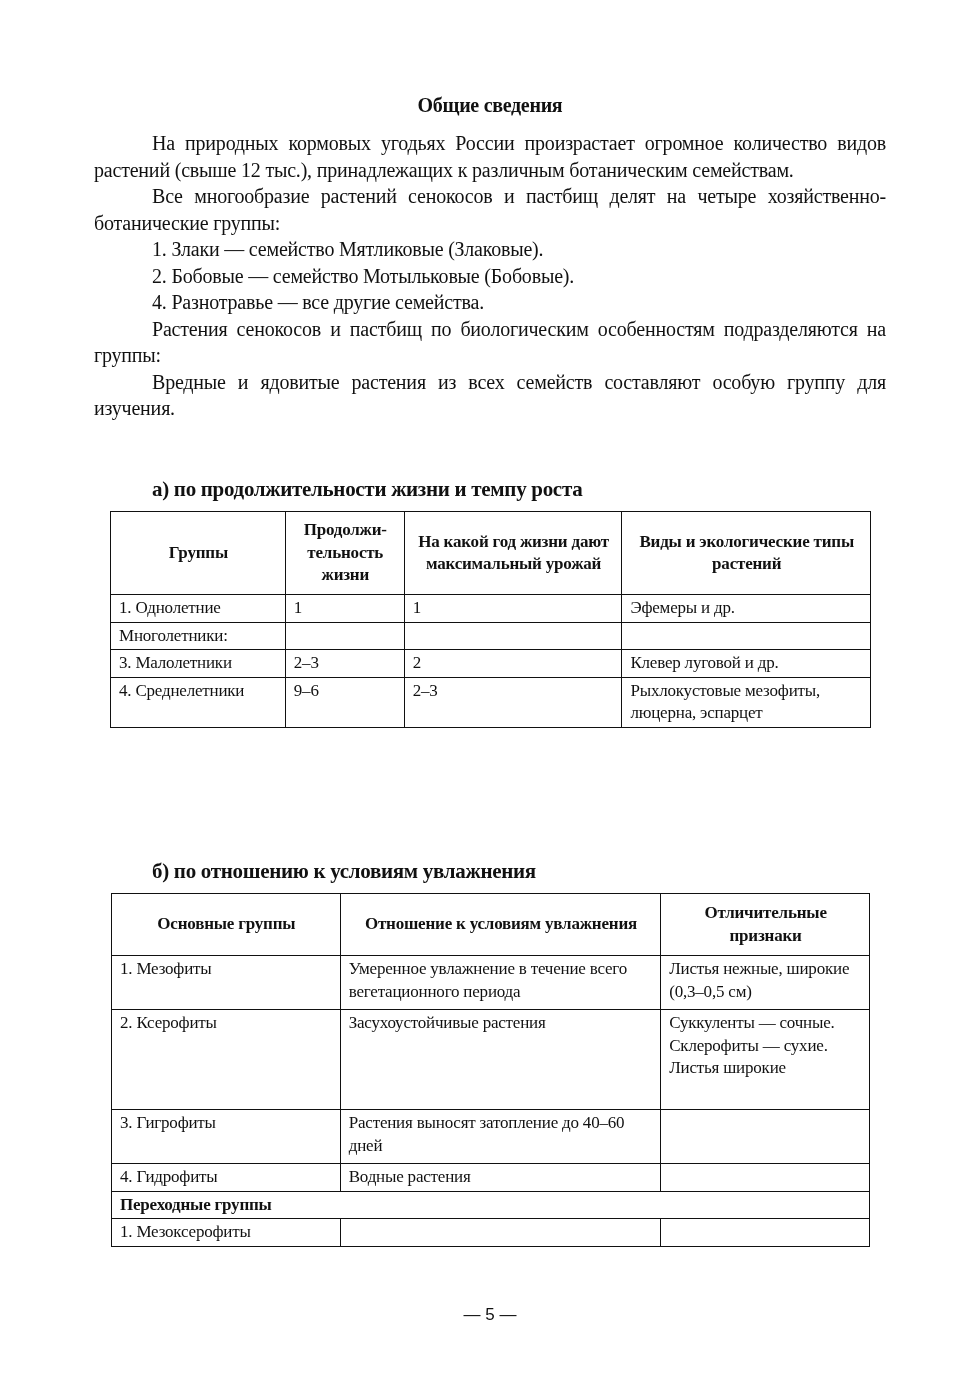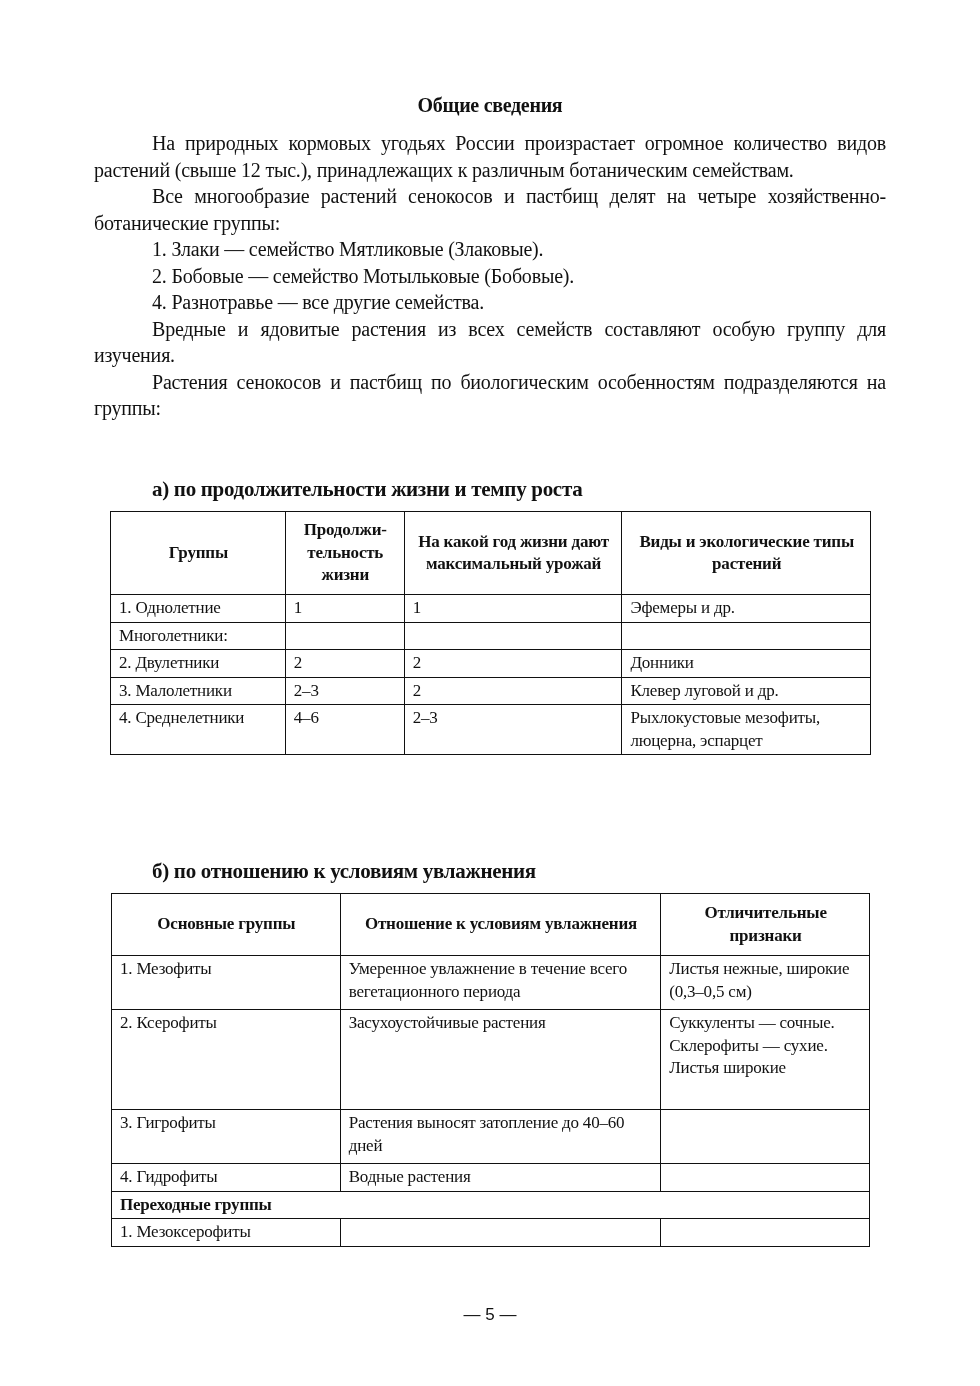--- a/index.html
+++ b/index.html
@@ -45,22 +45,22 @@
 <div class="page">
 
   <div class="title">Общие сведения</div>
 
   <div class="text" style="top:130px;">
     <p>На природных кормовых угодьях России произрастает огромное количество видов растений (свыше 12 тыс.), принадлежащих к различным ботаническим семействам.</p>
     <p>Все многообразие растений сенокосов и пастбищ делят на четыре хозяйственно-ботанические группы:</p>
     <p class="list">1. Злаки — семейство Мятликовые (Злаковые).</p>
     <p class="list">2. Бобовые — семейство Мотыльковые (Бобовые).</p>
     <p class="list">4. Разнотравье — все другие семейства.</p>
+    <p>Растения сенокосов и пастбищ по биологическим особенностям подразделяются на группы:</p>
     <p>Вредные и ядовитые растения из всех семейств составляют особую группу для изучения.</p>
-    <p>Растения сенокосов и пастбищ по биологическим особенностям подразделяются на группы:</p>
   </div>
 
   <div class="subhead" style="top:477px;">а) по продолжительности жизни и темпу роста</div>
 
   <table class="t1">
     <colgroup>
       <col style="width:175px">
         <col style="width:119px">
         <col style="width:218px">
         <col style="width:249px">
@@ -78,34 +78,28 @@
       <td>1</td>
       <td>Эфемеры и др.</td>
     </tr>
     <tr>
       <td>Многолетники:</td>
       <td></td>
       <td></td>
       <td></td>
     </tr>
     <tr>
-      <td>2. Двулетники</td>
-      <td>2</td>
-      <td>2</td>
-      <td>Донники</td>
-    </tr>
-    <tr>
       <td>3. Малолетники</td>
       <td>2–3</td>
       <td>2</td>
       <td>Клевер луговой и др.</td>
     </tr>
     <tr>
       <td>4. Среднелетники</td>
-      <td>4–6</td>
+      <td>9–6</td>
       <td>2–3</td>
       <td>Рыхлокустовые мезофиты, люцерна, эспарцет</td>
     </tr>
   </tbody>
     </table>
 
   <div class="subhead" style="top:859px;">б) по отношению к условиям увлажнения</div>
 
   <table class="t2">
     <colgroup>

